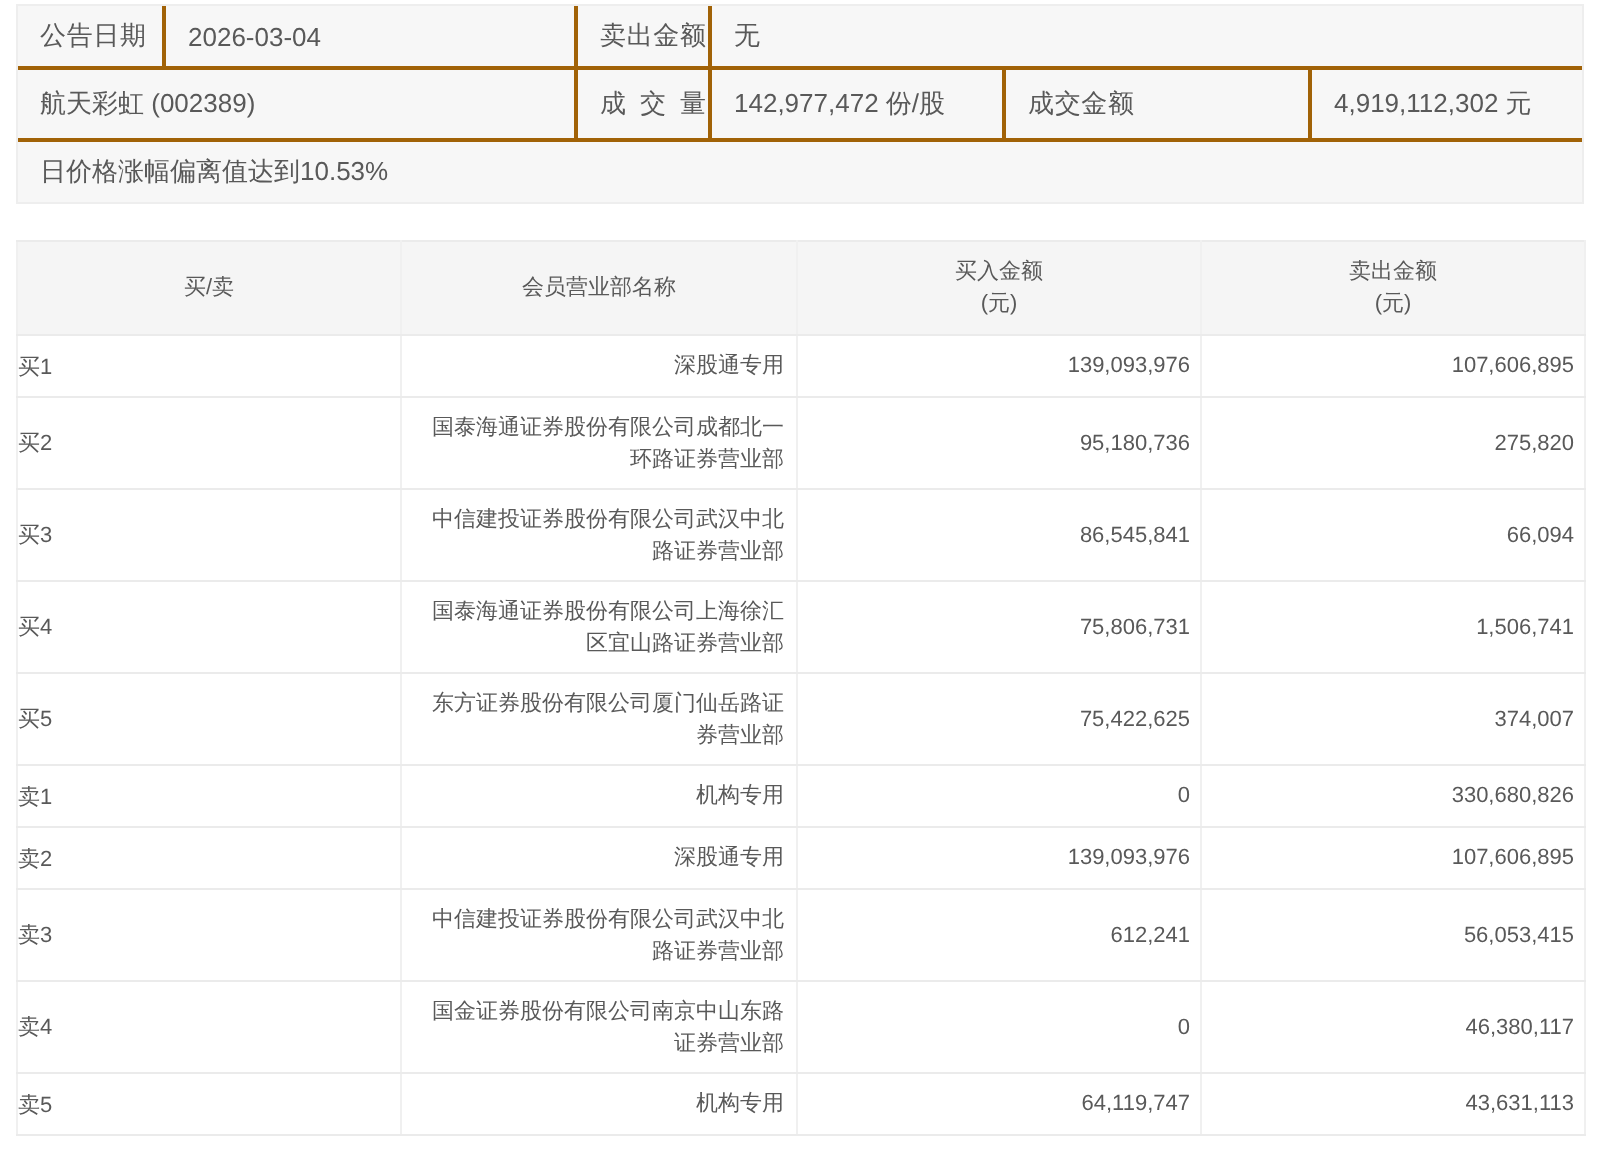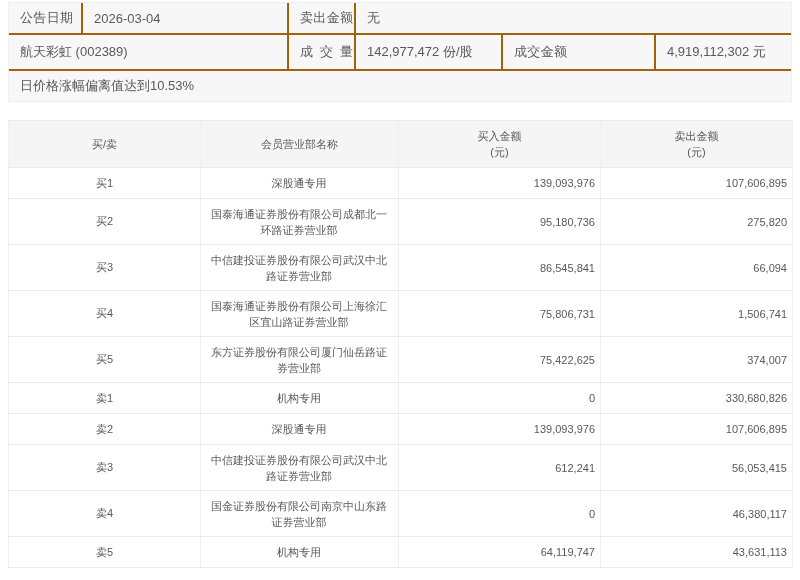--- a/index.html
+++ b/index.html
@@ -61,22 +61,22 @@
     color:var(--text);
     vertical-align:middle;
   }
   table.lhb thead th{
     background:var(--header_bg);
     height:47px;
     text-align:center;
     line-height:1.5;
   }
   table.lhb td{background:#ffffff;}
-  .col-side{text-align:center;}
-  .col-branch{text-align:center;padding-left:5px;padding-right:6px;line-height:16px;}
+  .col-side{text-align:left;}
+  .col-branch{text-align:right;padding-left:5px;padding-right:6px;line-height:16px;}
   .col-buy,.col-sell{text-align:right;padding-right:5px;}
   tr.row-single td{height:31px;}
   tr.row-double td{height:46px;}
 </style>
 </head>
 <body>
 
 <div class="page">
 
   <section class="info">

